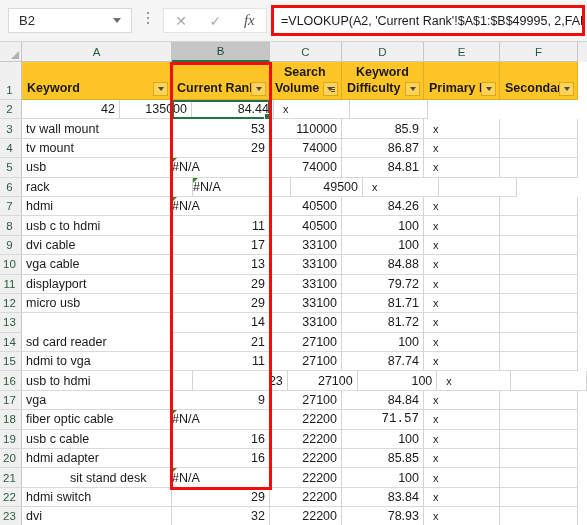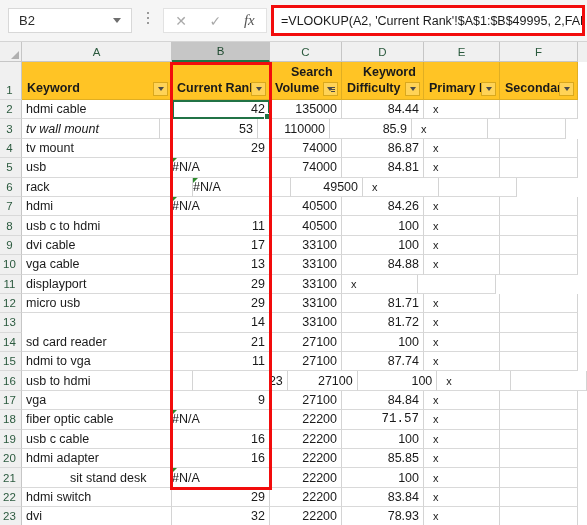--- a/index.html
+++ b/index.html
@@ -210,21 +210,21 @@
     height: 38px;
     position: relative;
     font-size: 12.5px;
     font-weight: bold;
     color: #1a1a1a;
     padding-left: 5px;
     overflow: hidden;
   }
   .hcell .txt2 {
     position: absolute;
-    left: 21px;
+    left: 14px;
     top: 2px;
     line-height: 17px;
     white-space: pre-line;
   }
   .hcell .one {
     position: absolute;
     left: 5px;
     bottom: 2px;
     line-height: 17px;
   }
@@ -364,42 +364,39 @@
         </div>
         <div class="hcell" style="width: 78px;">
           <span class="one">Secondary</span>
           <span class="filter-btn">
             <span class="ar"></span>
           </span>
         </div>
       </div>
       <div class="rowline">
         <div class="rowhead">2</div>
-        <div class="cell txt" style="width: 150px;">
-          <span>hdmi cable</span>
-        </div>
         <div class="cell num" style="width: 98px;">
           <span>42</span>
         </div>
         <div class="cell num" style="width: 72px;">
           <span>135000</span>
         </div>
         <div class="cell num" style="width: 82px;">
           <span>84.44</span>
         </div>
         <div class="cell xmark" style="width: 76px;">
           <span>x</span>
         </div>
         <div class="cell txt" style="width: 78px;">
           <span></span>
         </div>
       </div>
       <div class="rowline">
         <div class="rowhead">3</div>
-        <div class="cell txt" style="width: 138px; font-style: italic;">
+        <div class="cell txt" style="width: 150px;">
           <span>tv wall mount</span>
         </div>
         <div class="cell num" style="width: 98px;">
           <span>53</span>
         </div>
         <div class="cell num" style="width: 72px;">
           <span>110000</span>
         </div>
         <div class="cell num" style="width: 82px;">
           <span>85.9</span>
@@ -561,20 +558,23 @@
       <div class="rowline">
         <div class="rowhead">11</div>
         <div class="cell txt" style="width: 150px;">
           <span>displayport</span>
         </div>
         <div class="cell num" style="width: 98px;">
           <span>29</span>
         </div>
         <div class="cell num" style="width: 72px;">
           <span>33100</span>
+        </div>
+        <div class="cell num" style="width: 82px;">
+          <span>79.72</span>
         </div>
         <div class="cell xmark" style="width: 76px;">
           <span>x</span>
         </div>
         <div class="cell txt" style="width: 78px;">
           <span></span>
         </div>
       </div>
       <div class="rowline">
         <div class="rowhead">12</div>

